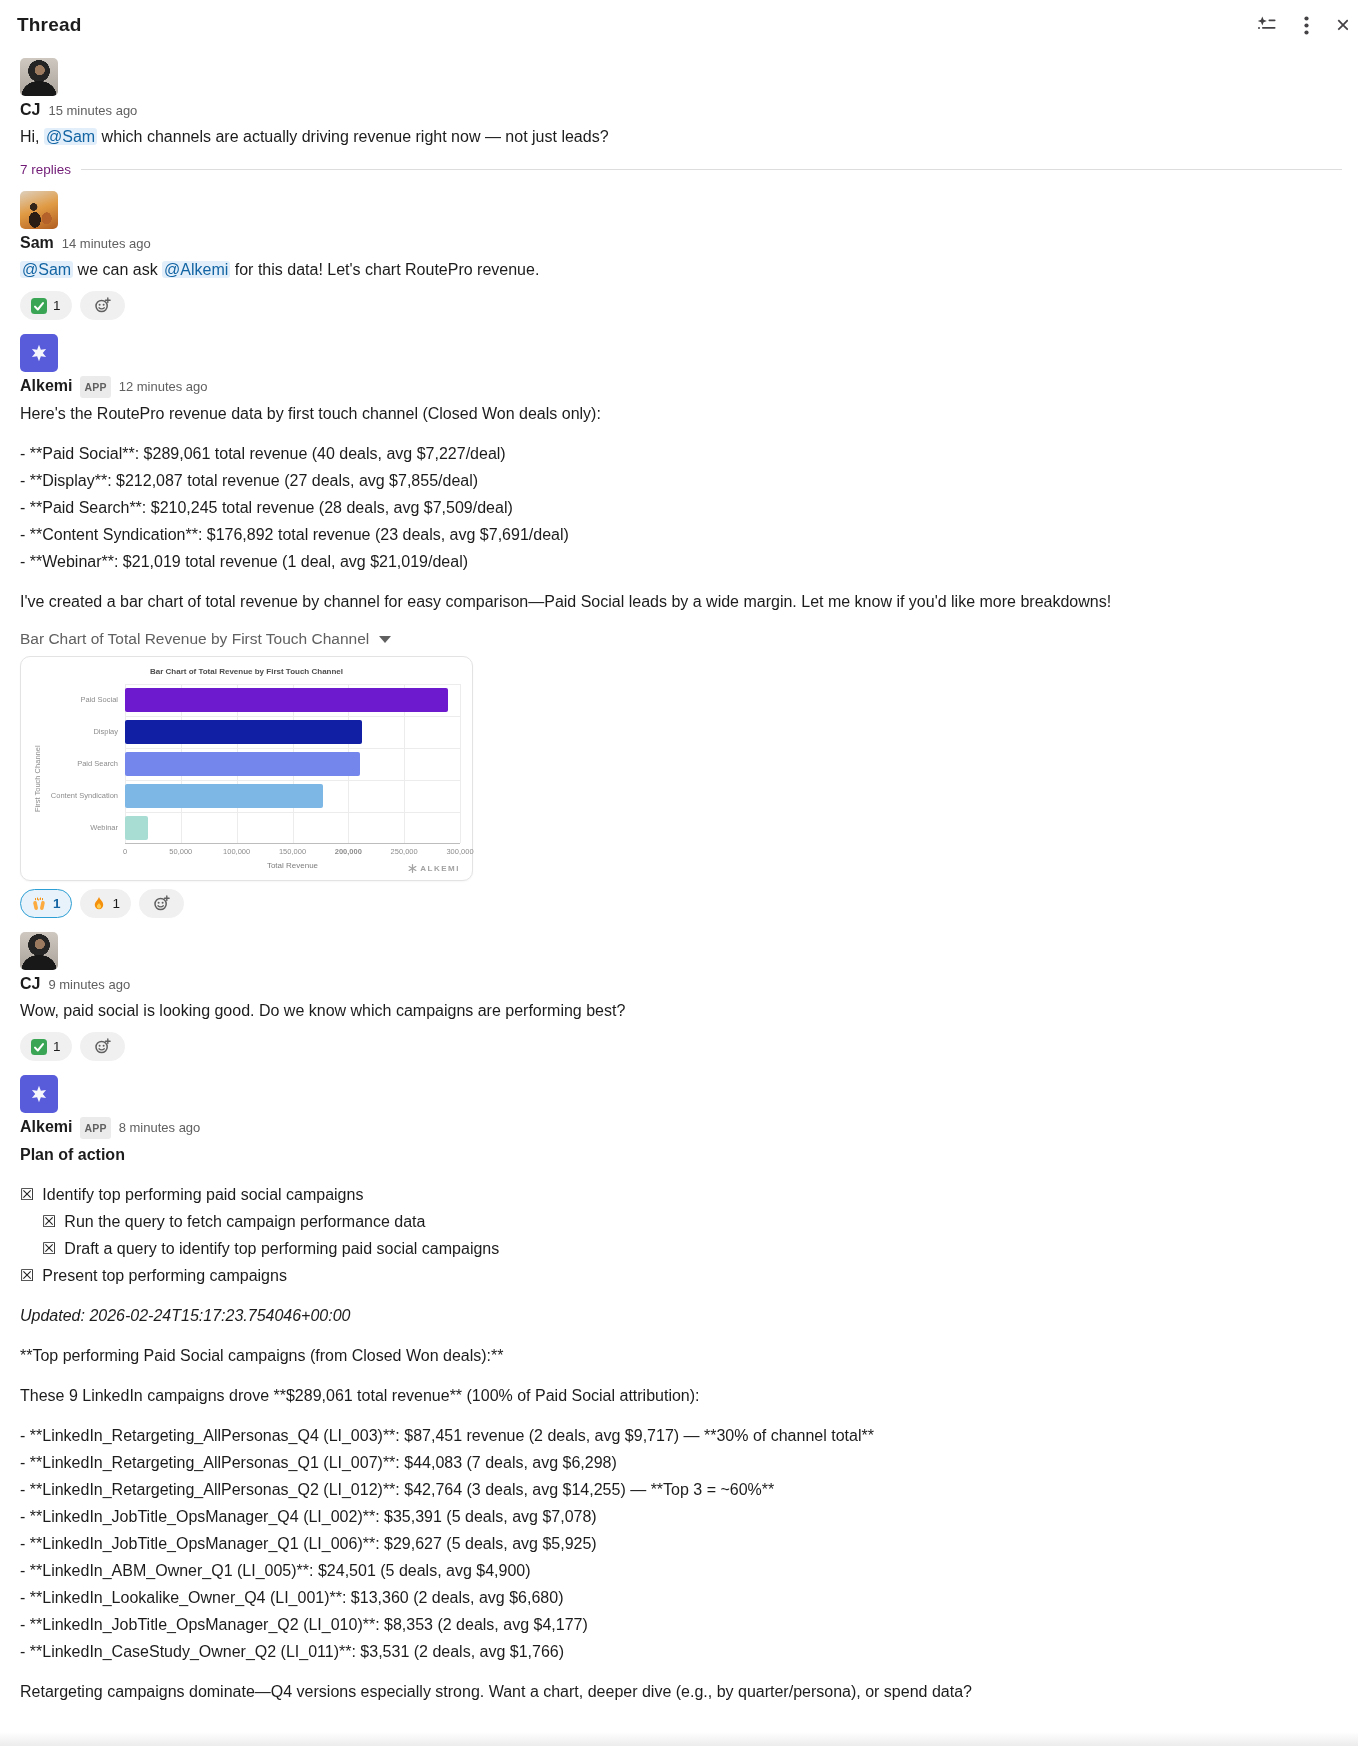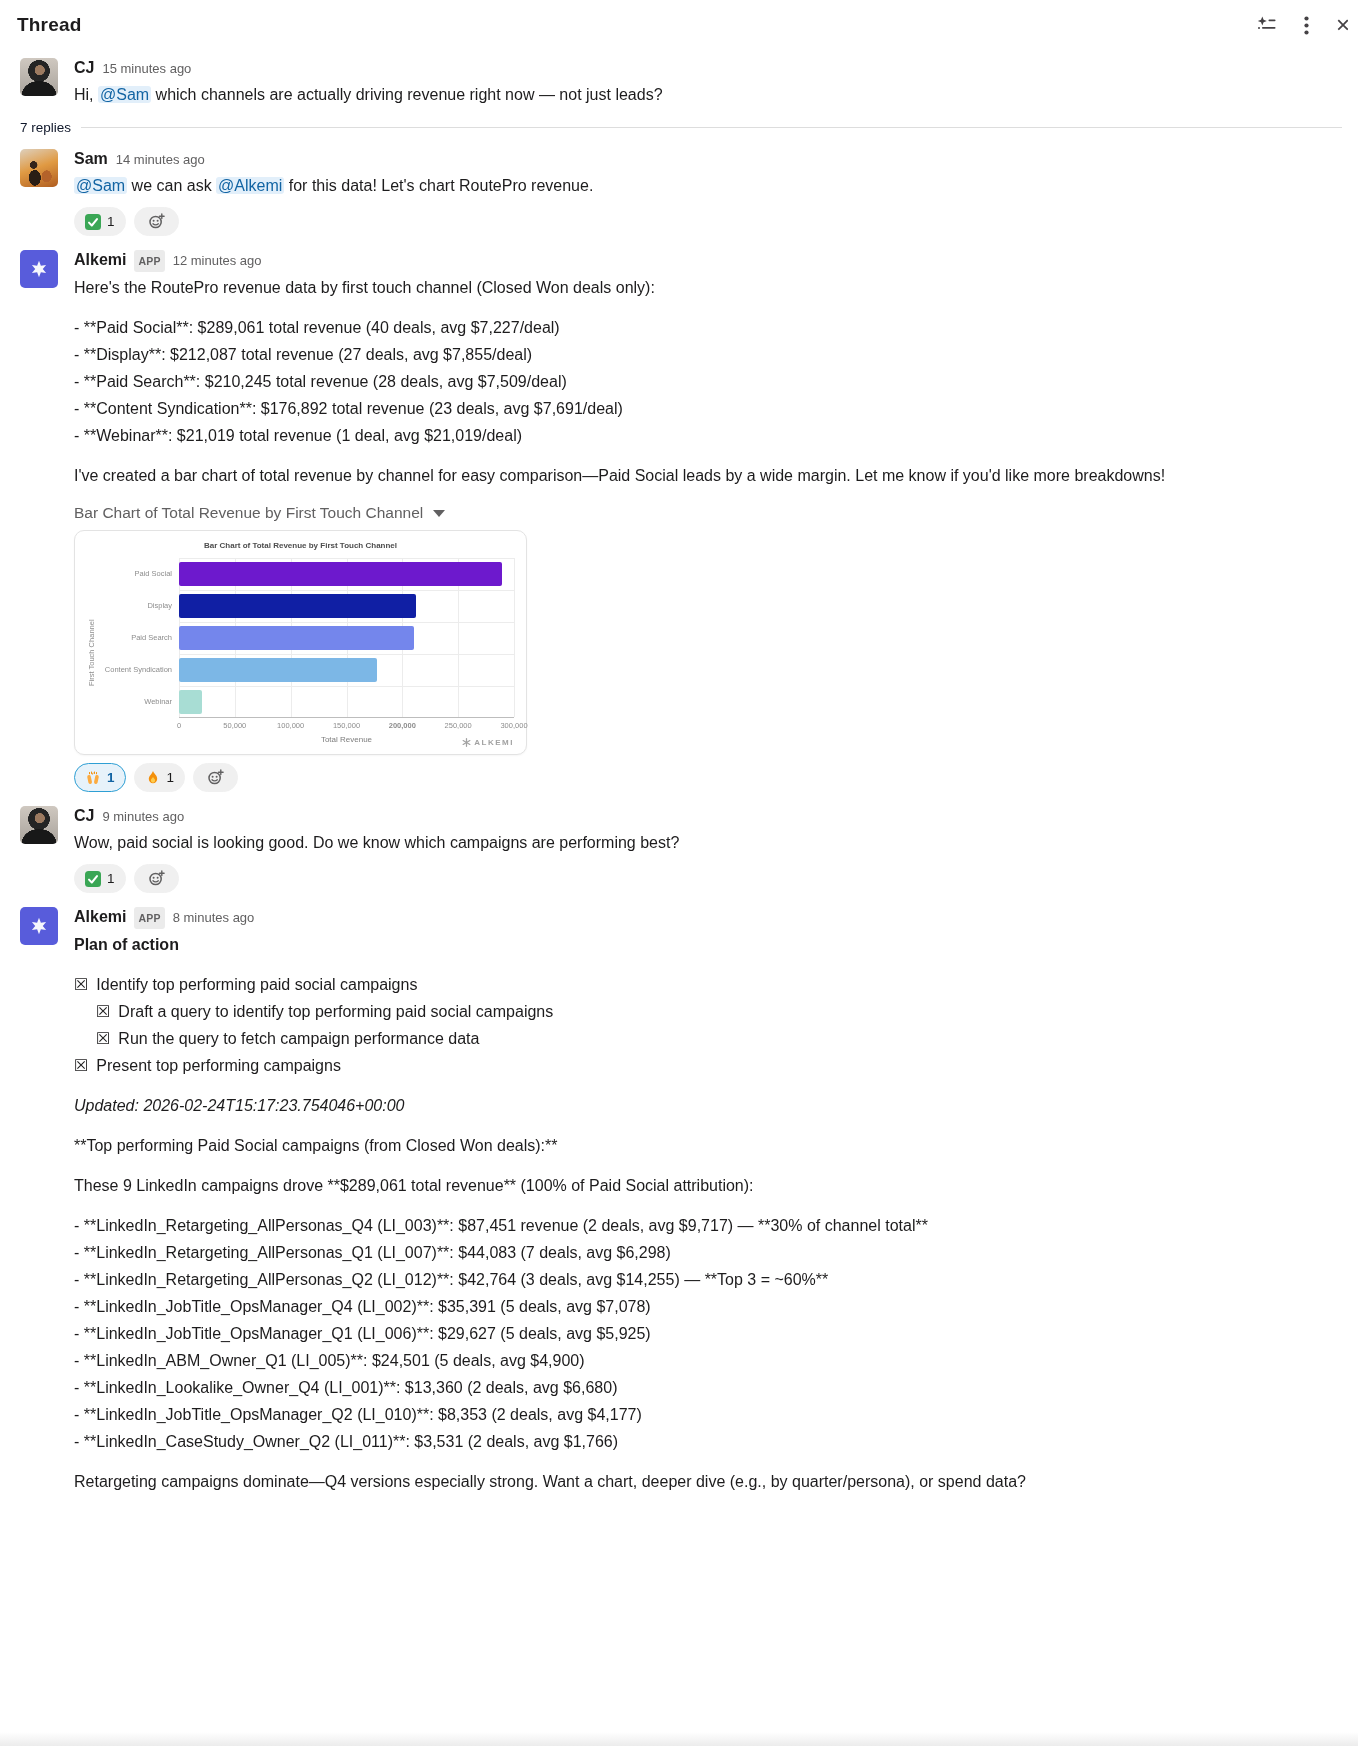--- a/index.html
+++ b/index.html
@@ -9,21 +9,21 @@
 
   
   .thread-header { display:flex; align-items:center; height:50px; padding:0 10px 0 17px; }
   .thread-title { font-size:19px; font-weight:bold; letter-spacing:.2px; }
   .header-actions { margin-left:auto; display:flex; align-items:center; gap:26px; color:#454245; }
   .hicon { background:none; border:none; cursor:pointer; color:#454245; display:flex; align-items:center; }
   .close-clip { width:13px; overflow:hidden; }
   .close-clip span { display:inline-block; font-size:24px; color:#454245; transform:translateX(1px); }
 
   
-  .message { display:flex; gap:16px; padding:8px 28px 2px 20px; }
+  .message { display:flex; gap:4px; padding:8px 28px 2px 20px;flex-direction:column; }
   .avatar { width:38px; height:38px; border-radius:5px; flex:none; cursor:pointer; }
   .avatar-cj { background:
       radial-gradient(circle at 52% 32%, #9c7a60 0 15%, rgba(0,0,0,0) 16%),
       radial-gradient(ellipse 75% 62% at 50% 98%, #181818 0 60%, rgba(0,0,0,0) 61%),
       radial-gradient(circle at 50% 34%, #242424 0 34%, rgba(0,0,0,0) 35%),
       linear-gradient(#cfc8c0,#a8a29b); }
   .avatar-sam { background:
       radial-gradient(circle at 36% 42%, #33241a 0 11%, rgba(0,0,0,0) 12%),
       radial-gradient(ellipse 26% 34% at 39% 76%, #2a1d14 0 60%, rgba(0,0,0,0) 61%),
       radial-gradient(ellipse 22% 26% at 70% 72%, #b4622a 0 60%, rgba(0,0,0,0) 61%),
@@ -36,21 +36,21 @@
   .app-badge { font-size:10.5px; font-weight:bold; color:#616061; background:#ebebeb;
     border-radius:3px; padding:1px 4px; letter-spacing:.2px; }
   .mbody { font-size:16px; line-height:27px; margin-top:2px; }
   .mention { color:#1264a3; background:#e2effa; border-radius:3px; padding:0 2px; cursor:pointer; }
   .block { margin-top:13px; }
   .mbold { font-weight:bold; }
   .italic { font-style:italic; }
 
   
   .replies-row { display:flex; align-items:center; padding:10px 16px 6px 20px; }
-  .replies-label { font-size:13.5px; color:#0f172a; }
+  .replies-label { font-size:13.5px; color:#701a75; }
   .divider-line { flex:1; border-top:1px solid #ddd; margin-left:10px; }
 
   
   .check-line { line-height:27px; }
   .checkbox-glyph { margin-right:8px; color:#1d1c1d; }
 
   
   .reactions { display:flex; gap:8px; margin:8px 0 4px; align-items:center; }
   .pill { display:flex; align-items:center; gap:6px; height:29px; padding:0 10px;
     background:#f0f0f0; border:1px solid #f0f0f0; border-radius:15px; cursor:pointer;
@@ -320,22 +320,22 @@
     <div class="mcontent">
       <div class="mhead">
         <span class="mname">Alkemi</span>
         <span class="app-badge">APP</span>
         <span class="mtime">8 minutes ago</span>
       </div>
       <div class="mbody">
         <div class="mbold">Plan of action</div>
         <div class="block" id="checklist">
             <div class="check-line" style="padding-left: 0px;"><span class="checkbox-glyph">☒</span><span>Identify top performing paid social campaigns</span></div>
+            <div class="check-line" style="padding-left: 22px;"><span class="checkbox-glyph">☒</span><span>Run the query to fetch campaign performance data</span></div>
             <div class="check-line" style="padding-left: 22px;"><span class="checkbox-glyph">☒</span><span>Draft a query to identify top performing paid social campaigns</span></div>
-            <div class="check-line" style="padding-left: 22px;"><span class="checkbox-glyph">☒</span><span>Run the query to fetch campaign performance data</span></div>
             <div class="check-line" style="padding-left: 0px;"><span class="checkbox-glyph">☒</span><span>Present top performing campaigns</span></div>
           </div>
         <div class="block italic">Updated: 2026-02-24T15:17:23.754046+00:00</div>
         <div class="block">**Top performing Paid Social campaigns (from Closed Won deals):**</div>
         <div class="block">These 9 LinkedIn campaigns drove **$289,061 total revenue** (100% of Paid Social attribution):</div>
         <div class="block">
             <div class="msg-line">- **LinkedIn_Retargeting_AllPersonas_Q4 (LI_003)**: $87,451 revenue (2 deals, avg $9,717) — **30% of channel total**</div>
             <div class="msg-line">- **LinkedIn_Retargeting_AllPersonas_Q1 (LI_007)**: $44,083 (7 deals, avg $6,298)</div>
             <div class="msg-line">- **LinkedIn_Retargeting_AllPersonas_Q2 (LI_012)**: $42,764 (3 deals, avg $14,255) — **Top 3 = ~60%**</div>
             <div class="msg-line">- **LinkedIn_JobTitle_OpsManager_Q4 (LI_002)**: $35,391 (5 deals, avg $7,078)</div>

